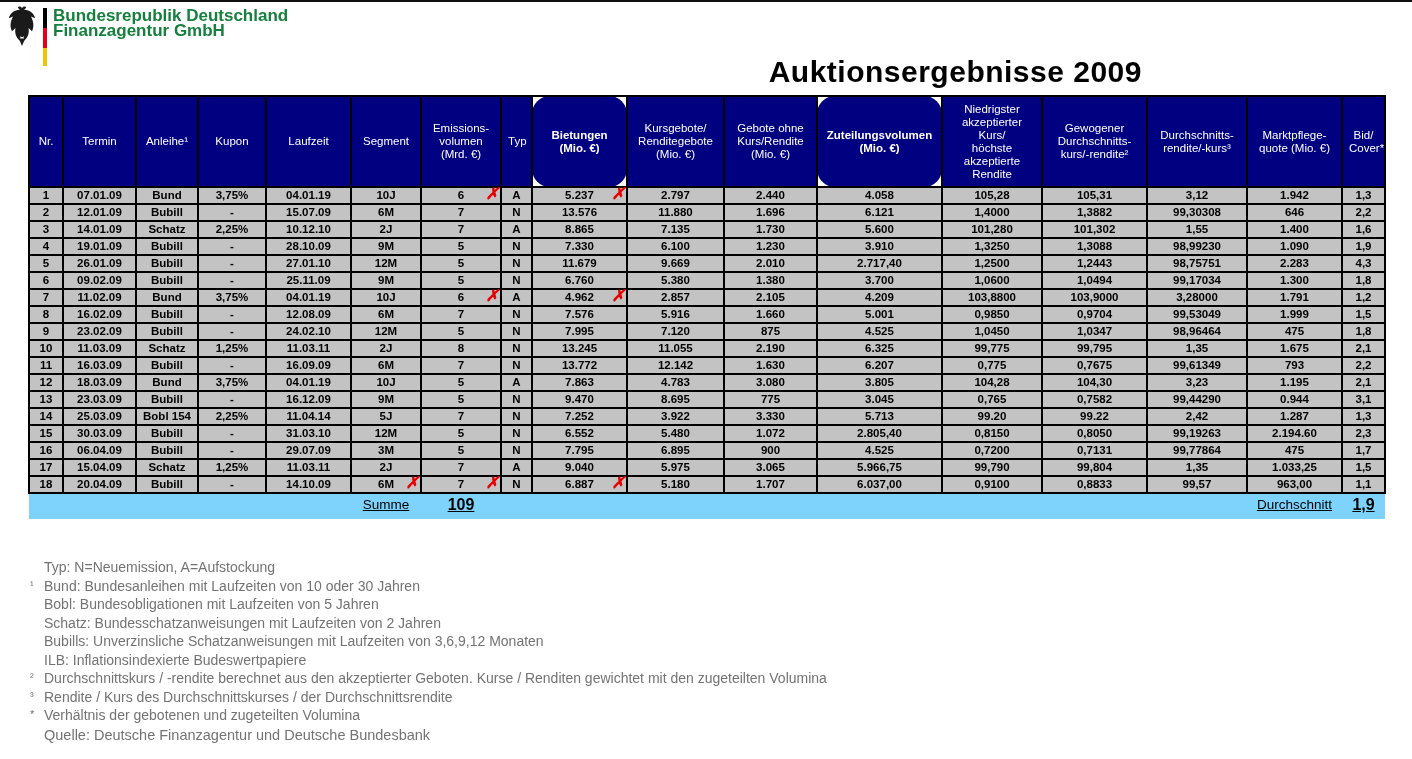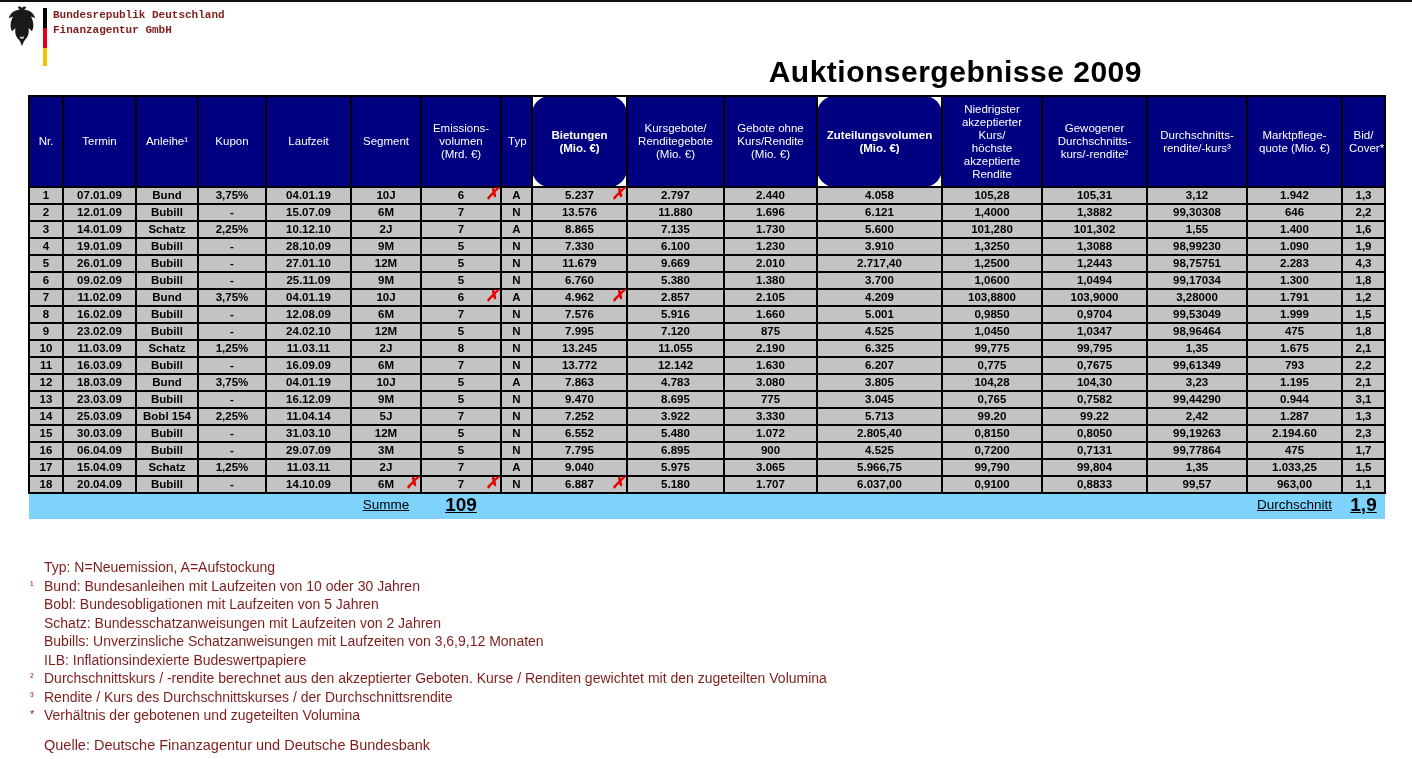--- a/index.html
+++ b/index.html
@@ -8,21 +8,21 @@
   .page { position:relative; width:1412px; height:759px; background:#ffffff; overflow:hidden; }
   .top-edge { position:absolute; left:0; top:0; width:100%; height:2px; background:#111; }
 
   
   .logo { position:absolute; left:5px; top:4px; width:330px; height:70px; }
   .eagle { position:absolute; left:1px; top:1px; }
   .flag-stripe { position:absolute; left:38px; top:4px; width:4px; height:58px; }
   .stripe-black { height:20px; background:var(--flag-black,#000); }
   .stripe-red   { height:20px; background:var(--flag-red,#e2001a); }
   .stripe-gold  { height:18px; background:var(--flag-gold,#f0c400); }
-  .org { position:absolute; left:48px; top:4px; font-size:11px; font-weight:bold; color:#7f1d1d; line-height:15px;font-family:Liberation Mono, monospace; }
+  .org { position:absolute; left:48px; top:4px; font-size:17px; font-weight:bold; color:#15803d; line-height:15px; }
 
   
   .title { position:absolute; left:12px; top:55px; width:1130px; text-align:right;
            font-size:30px; font-weight:bold; color:#000; letter-spacing:0.5px; }
 
   
   table.results { position:absolute; left:28px; top:95px; width:1356px;
                   border-collapse:collapse; table-layout:fixed; }
   table.results th {
     background:var(--header-bg,#000080); color:#fff; font-weight:normal;
@@ -36,27 +36,27 @@
     text-align:center; padding:0; position:relative; overflow:visible;
   }
   .xmark { position:absolute; right:1px; top:-2px; color:var(--mark-red,#e60000);
            font-size:16px; font-weight:bold; font-style:italic; line-height:16px; }
 
   
   tr.summary td { background:#7dd3fc; border:none; height:26px; vertical-align:top; padding-top:3px; }
   tr.summary td.sum-label, tr.summary td.avg-label
     { text-decoration:underline; font-weight:normal; font-size:13.5px; }
   tr.summary td.sum-value, tr.summary td.avg-value
-    { text-decoration:underline; font-weight:bold; font-size:19px; }
+    { text-decoration:underline; font-weight:bold; font-size:16px; }
 
   
-  .footnotes { position:absolute; left:30px; top:558px; font-size:14px; line-height:18.5px; color:#7f1d1d; }
+  .footnotes { position:absolute; left:30px; top:558px; font-size:14px; line-height:18.5px; color:#737373; }
   .footnote { position:relative; padding-left:14px; white-space:nowrap; }
   .footnote .marker { position:absolute; left:0; top:-1px; font-size:11px; }
-  .source { margin-top:10px; padding-left:14px; font-size:14.5px; }
+  .source { padding-left:14px; font-size:14.5px; }
 </style>
 </head>
 <body>
 
 <div class="page">
   <div class="top-edge"></div>
 
   <div class="logo">
     <svg class="eagle" width="32" height="42" viewBox="0 0 30 40" aria-hidden="true">
       <path fill="#1a1a1a" d="M15 3 C13.5 1 11.8 1.2 11 2.5 L13 4.5 C7.5 4.8 3.5 8 2.5 12.5 L6.5 11 C4 15.5 3.2 20.5 5.5 25 L8.8 22 C7.8 27 9.5 31.5 13 34 L13.6 29.5 C14.4 31 15.6 31 16.4 29.5 L17 34 C20.5 31.5 22.2 27 21.2 22 L24.5 25 C26.8 20.5 26 15.5 23.5 11 L27.5 12.5 C26.5 8 22.5 4.8 17 4.5 L19 2.5 C18.2 1.2 16.5 1 15 3 Z"></path>

